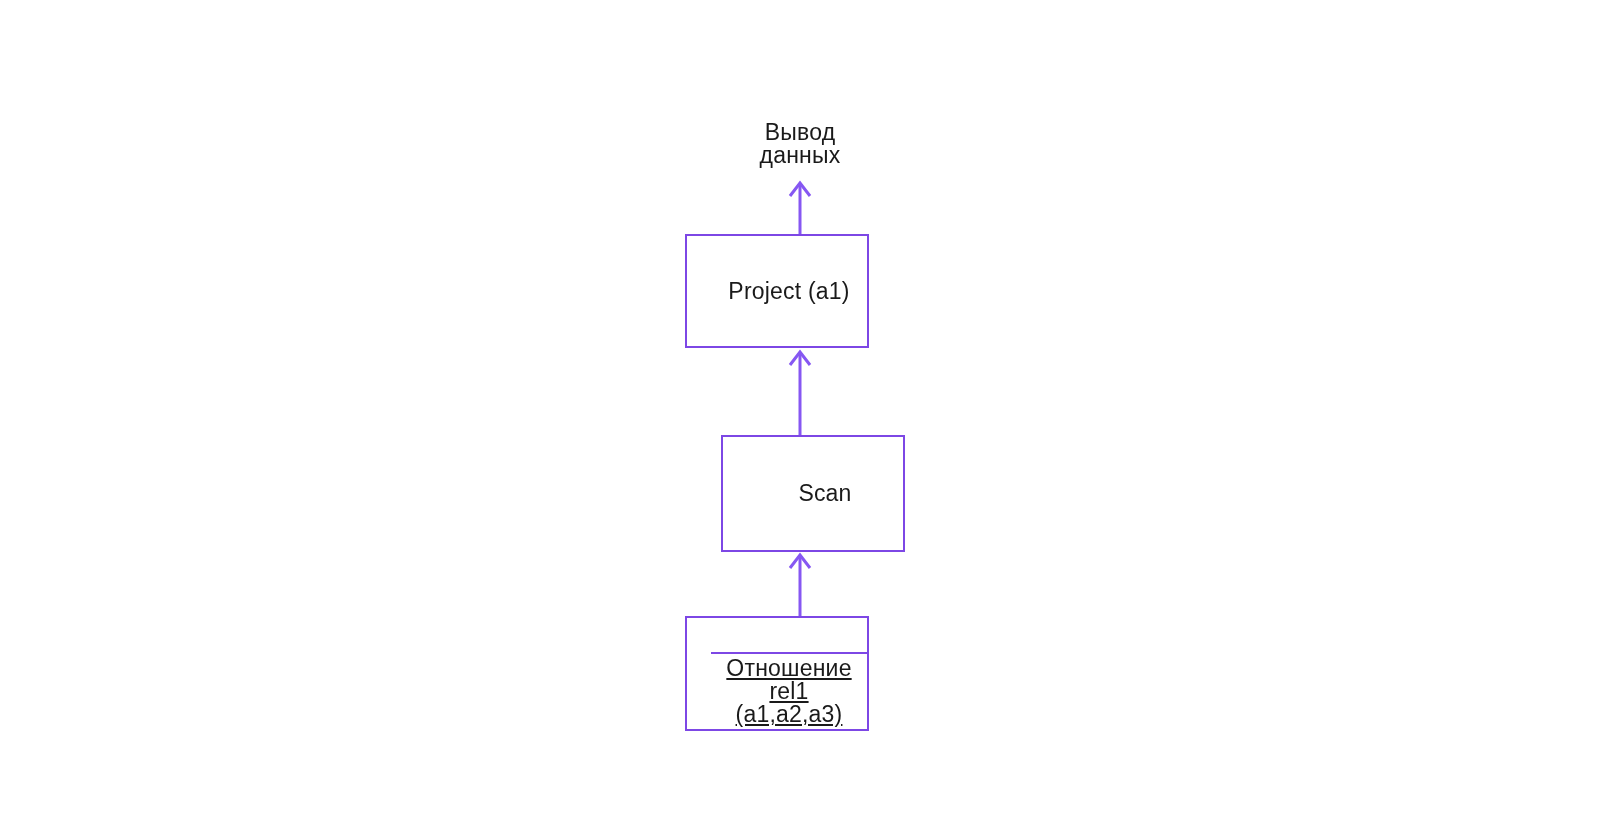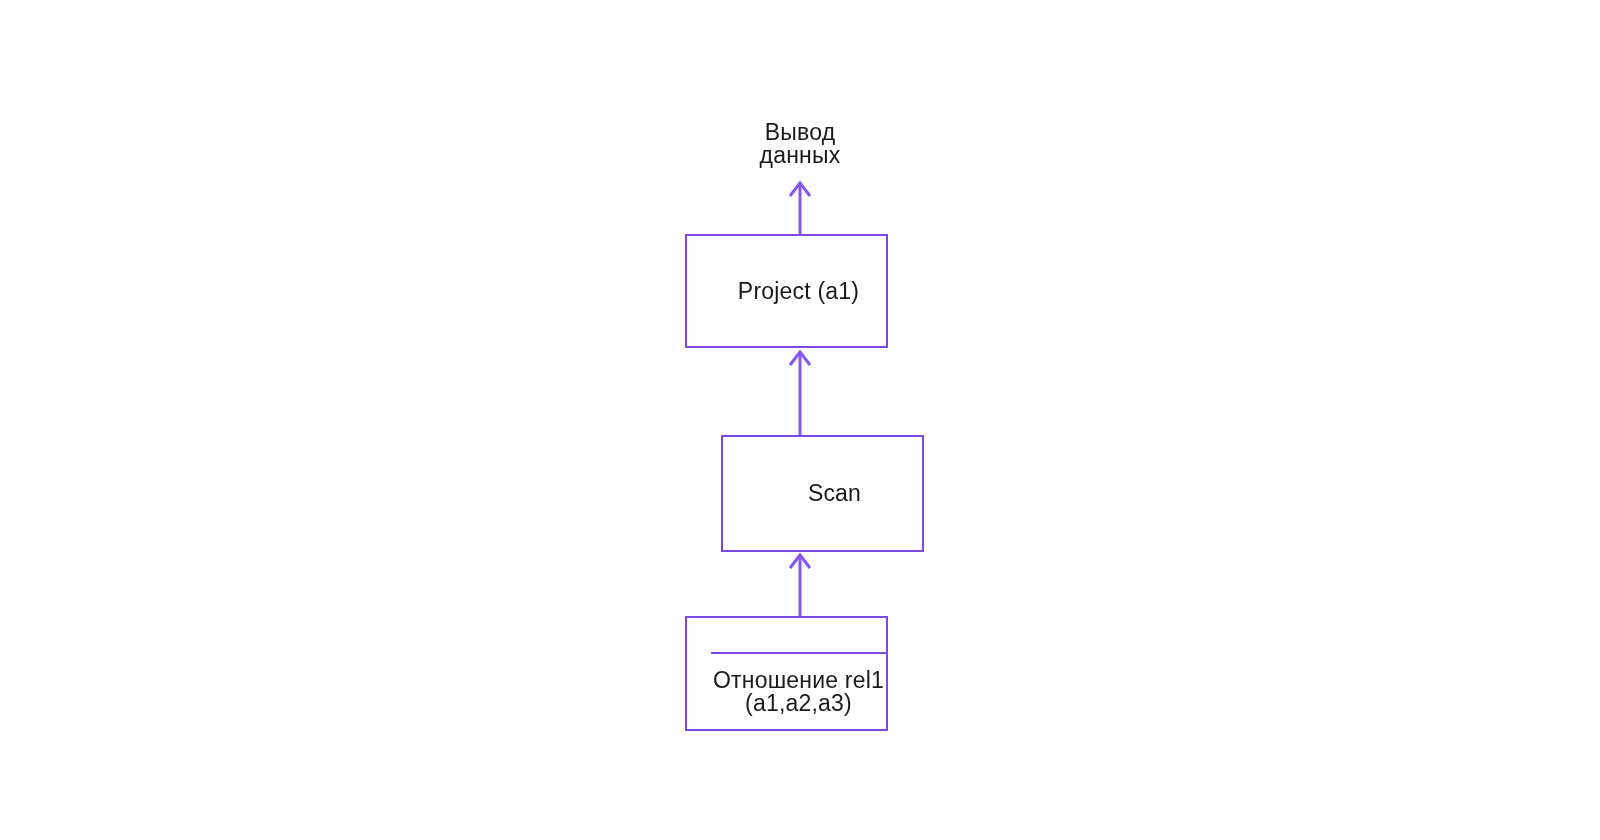--- a/index.html
+++ b/index.html
@@ -36,21 +36,21 @@
     left: 787px;
     color: var(--arrow, #8657f2);
     display: block;
   }
   .arrow-1 { top: 180px; }
   .arrow-2 { top: 349px; }
   .arrow-3 { top: 552px; }
   .node {
     position: absolute;
     left: 685px;
-    width: 203px;
+    width: 184px;
     box-sizing: border-box;
     border: 2px solid var(--box-border, #7d47e5);
     background: var(--background, #ffffff);
     color: var(--text, #1a1a1a);
     font-size: 23px;
     line-height: 23px;
     letter-spacing: 0.2px;
     font-weight: 500;
     text-align: center;
     padding-left: 24px;
@@ -72,20 +72,21 @@
     height: 34px;
     flex: 0 0 34px;
     border-bottom: 2px solid var(--box-border, #7d47e5);
   }
   .relation-body {
     flex: 1 1 auto;
     display: flex;
     align-items: center;
     justify-content: center;
     white-space: pre-line;
+    text-decoration: underline;
   }
 </style>
 </head>
 <body>
 
 <div class="canvas">
 
   <div class="output-label">Вывод
 данных</div>
 

